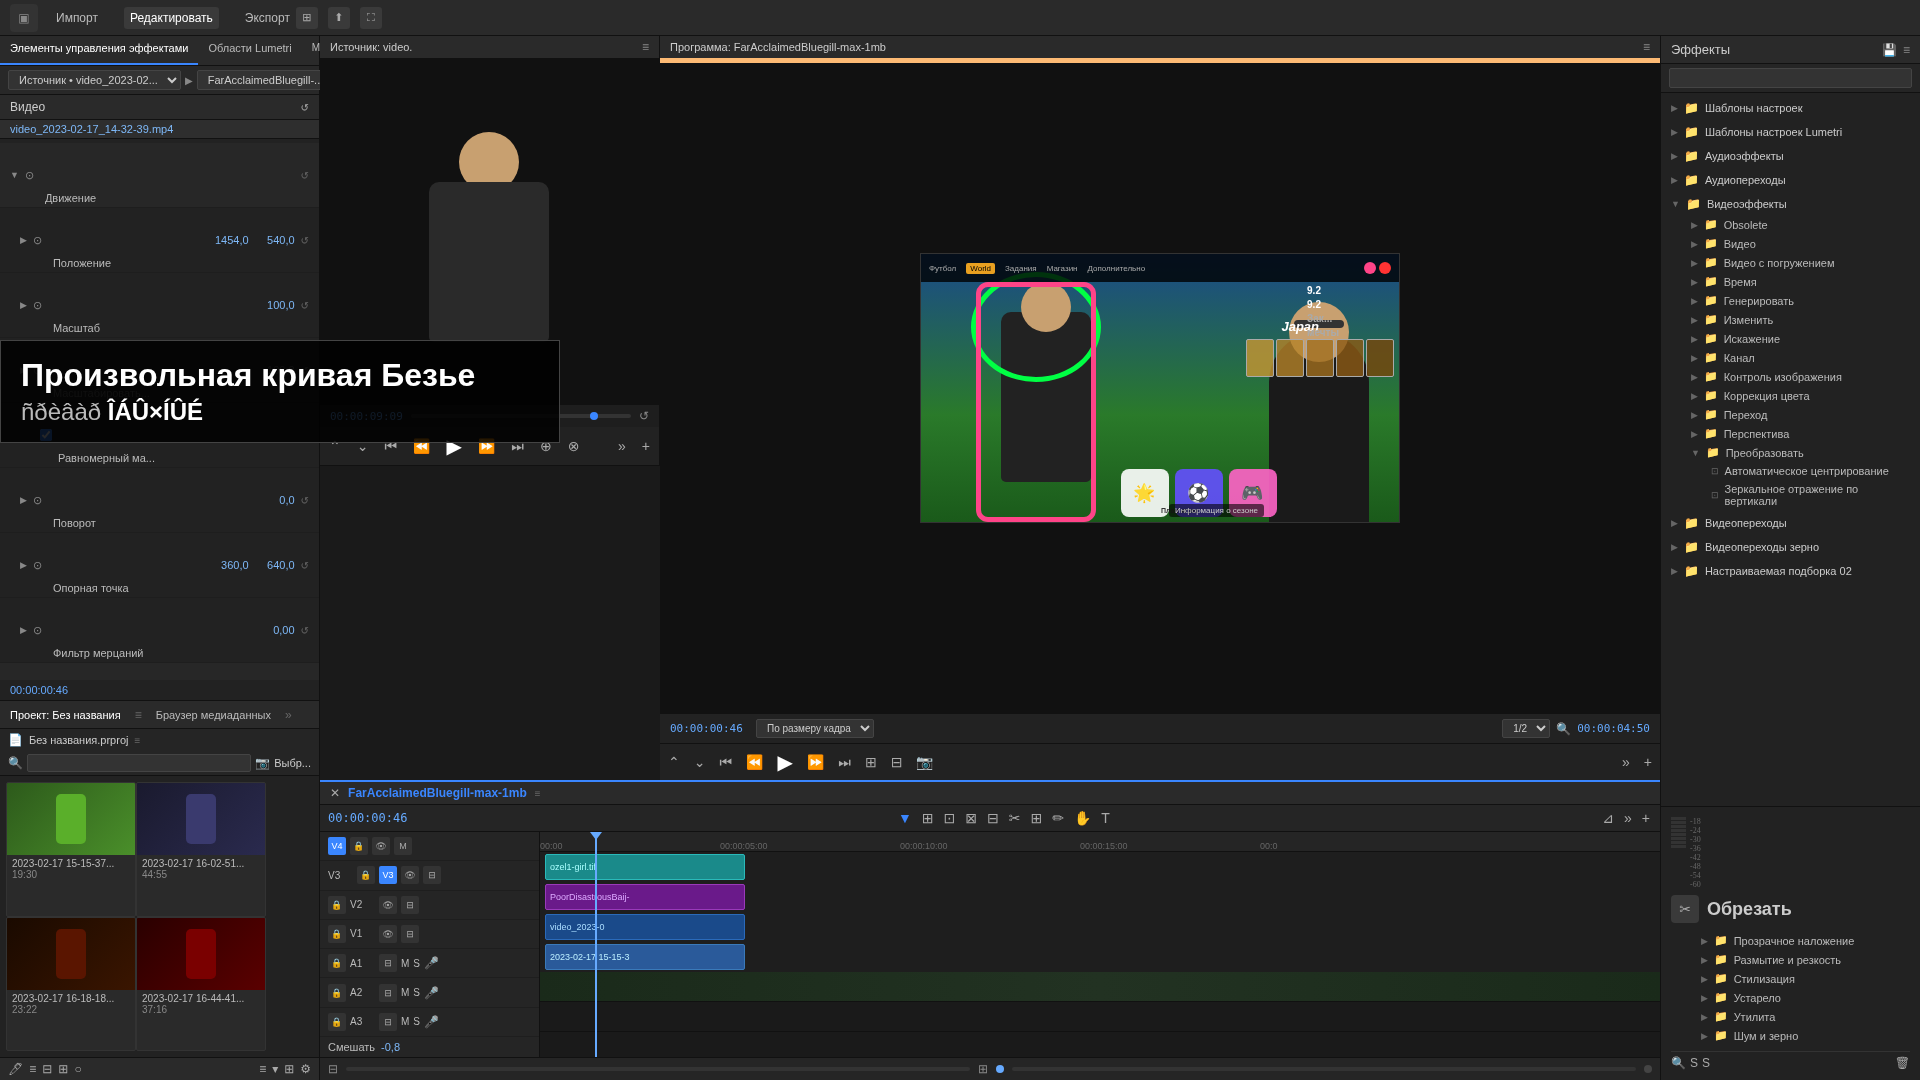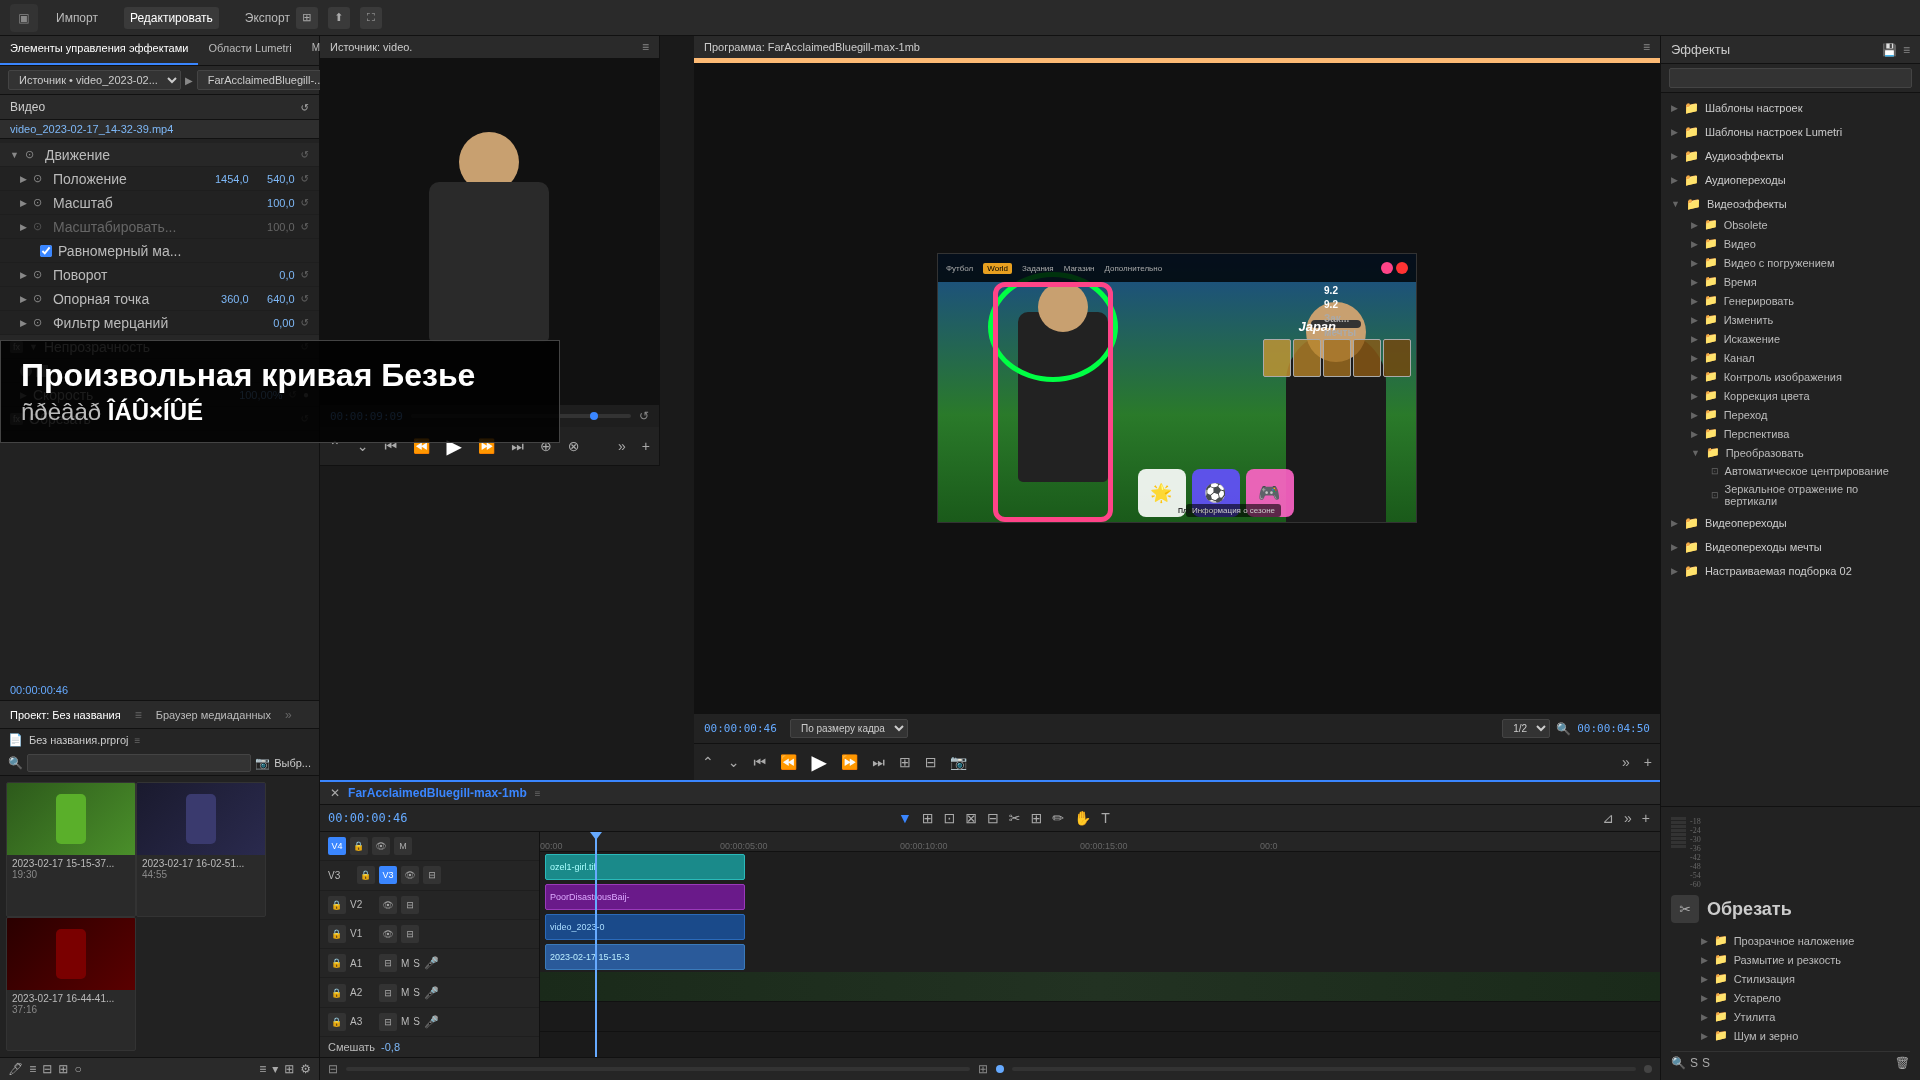--- a/index.html
+++ b/index.html
@@ -142,21 +142,22 @@
       gap: 6px;
       min-height: 24px;
     }
     .property-row.group-header {
       padding-left: 10px;
       background: #272727;
     }
     .prop-name {
       flex: 1;
       color: #bbb;
-      font-size: 14px;
+      font-size: 11px;
+      margin-top: 46px;
     }
     .prop-value {
       color: #7eb8f7;
       font-size: 11px;
       min-width: 40px;
       text-align: right;
     }
     .prop-value2 {
       color: #7eb8f7;
       font-size: 11px;
@@ -852,20 +853,29 @@
         <div class="project-item">
           <div class="project-item-thumb thumb-dark">
             <div style="width:30px;height:50px;background:#3a3a6e;border-radius:5px;"></div>
           </div>
           <div class="project-item-info">
             <div class="project-item-name">2023-02-17 16-02-51...</div>
             <div class="project-item-duration">44:55</div>
           </div>
         </div>
 
+        <div class="project-item">
+          <div class="project-item-thumb thumb-warcraft">
+            <div style="width:30px;height:50px;background:#5a1500;border-radius:5px;"></div>
+          </div>
+          <div class="project-item-info">
+            <div class="project-item-name">2023-02-17 16-18-18...</div>
+            <div class="project-item-duration">23:22</div>
+          </div>
+        </div>
 
         <div class="project-item">
           <div class="project-item-thumb thumb-diablo">
             <div style="width:30px;height:50px;background:#7a0000;border-radius:5px;"></div>
           </div>
           <div class="project-item-info">
             <div class="project-item-name">2023-02-17 16-44-41...</div>
             <div class="project-item-duration">37:16</div>
           </div>
         </div>
@@ -881,21 +891,21 @@
         <span style="color:#aaa;cursor:pointer;">≡</span>
         <span style="color:#aaa;">▾</span>
         <span style="color:#aaa;cursor:pointer;">⊞</span>
         <span style="color:#aaa;cursor:pointer;">⚙</span>
       </div>
     </div>
   </div>
 
   <div class="center-panel">
 
-    <div style="display:flex;flex:1;min-height:0;gap:34px;">
+    <div style="display:flex;flex:1;min-height:0;">
 
       <div class="source-monitor" style="width:340px;">
         <div class="monitor-header">
           <span class="monitor-title">Источник: video.</span>
           <span style="flex:1;"></span>
           <span style="color:#888;">≡</span>
         </div>
         <div class="monitor-body">
 
           <div style="width:95%;height:85%;background:#111;display:flex;align-items:center;justify-content:center;position:relative;">
@@ -1318,21 +1328,21 @@
           <span class="effects-cat-icon">▶</span>
           <span class="effects-cat-folder">📁</span>
           <span class="effects-cat-name">Видеопереходы</span>
         </div>
       </div>
 
       <div class="effects-category">
         <div class="effects-cat-header">
           <span class="effects-cat-icon">▶</span>
           <span class="effects-cat-folder">📁</span>
-          <span class="effects-cat-name">Видеопереходы мечты</span>
+          <span class="effects-cat-name">Видеопереходы зерно</span>
         </div>
       </div>
 
       <div class="effects-category">
         <div class="effects-cat-header">
           <span class="effects-cat-icon">▶</span>
           <span class="effects-cat-folder">📁</span>
           <span class="effects-cat-name">Настраиваемая подборка 02</span>
         </div>
       </div>

